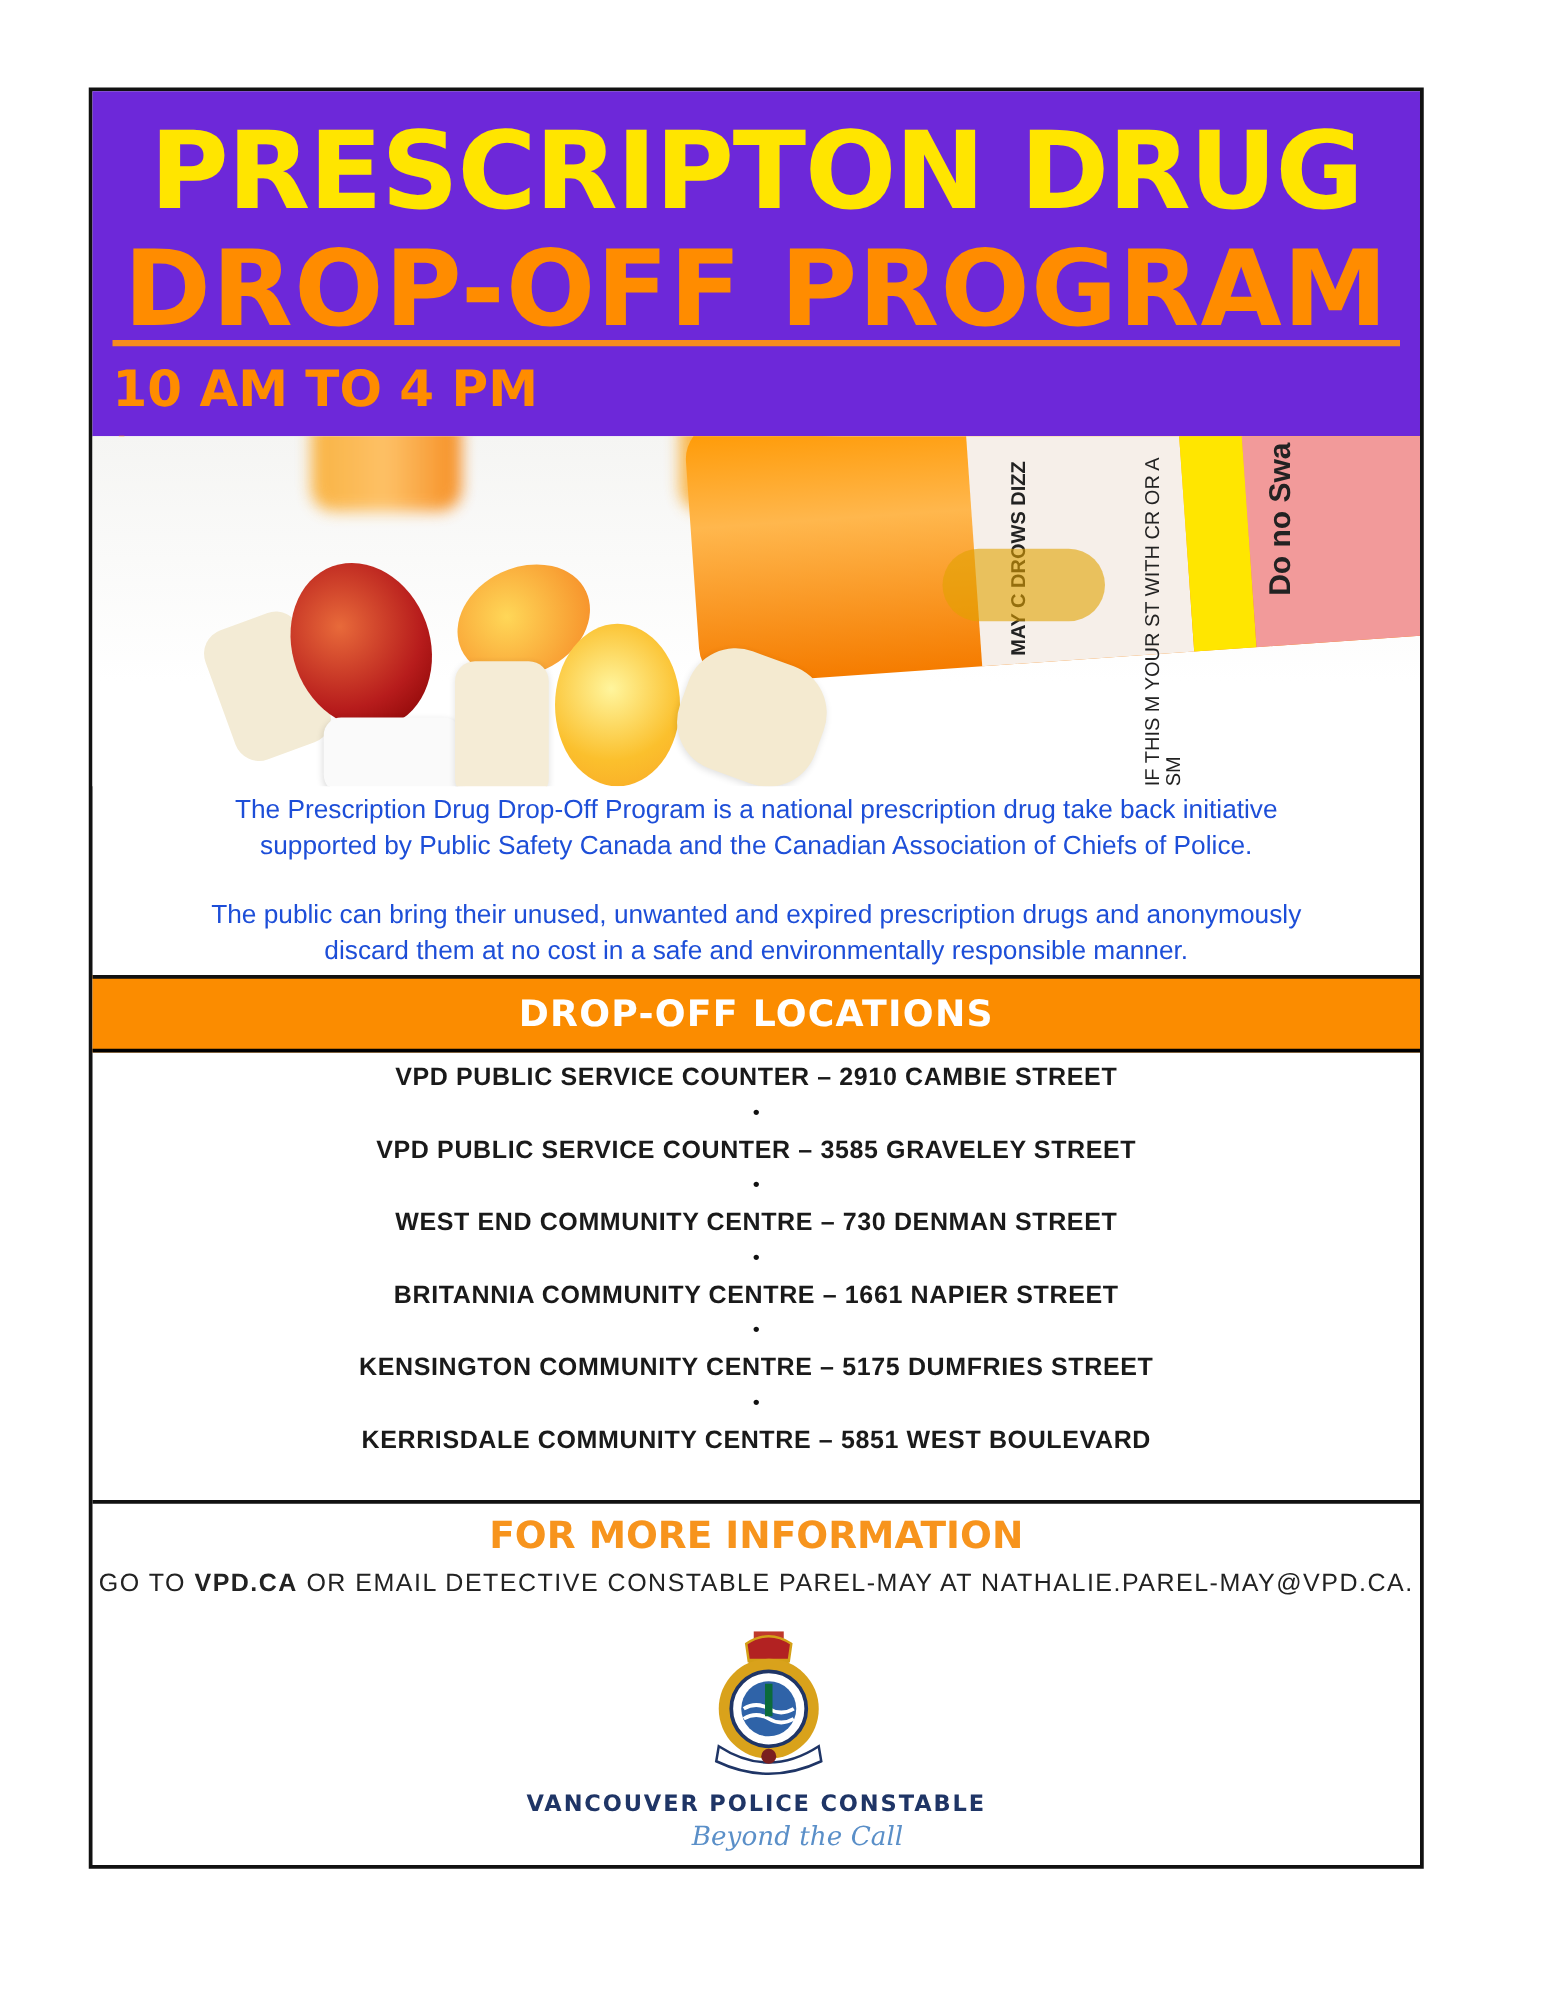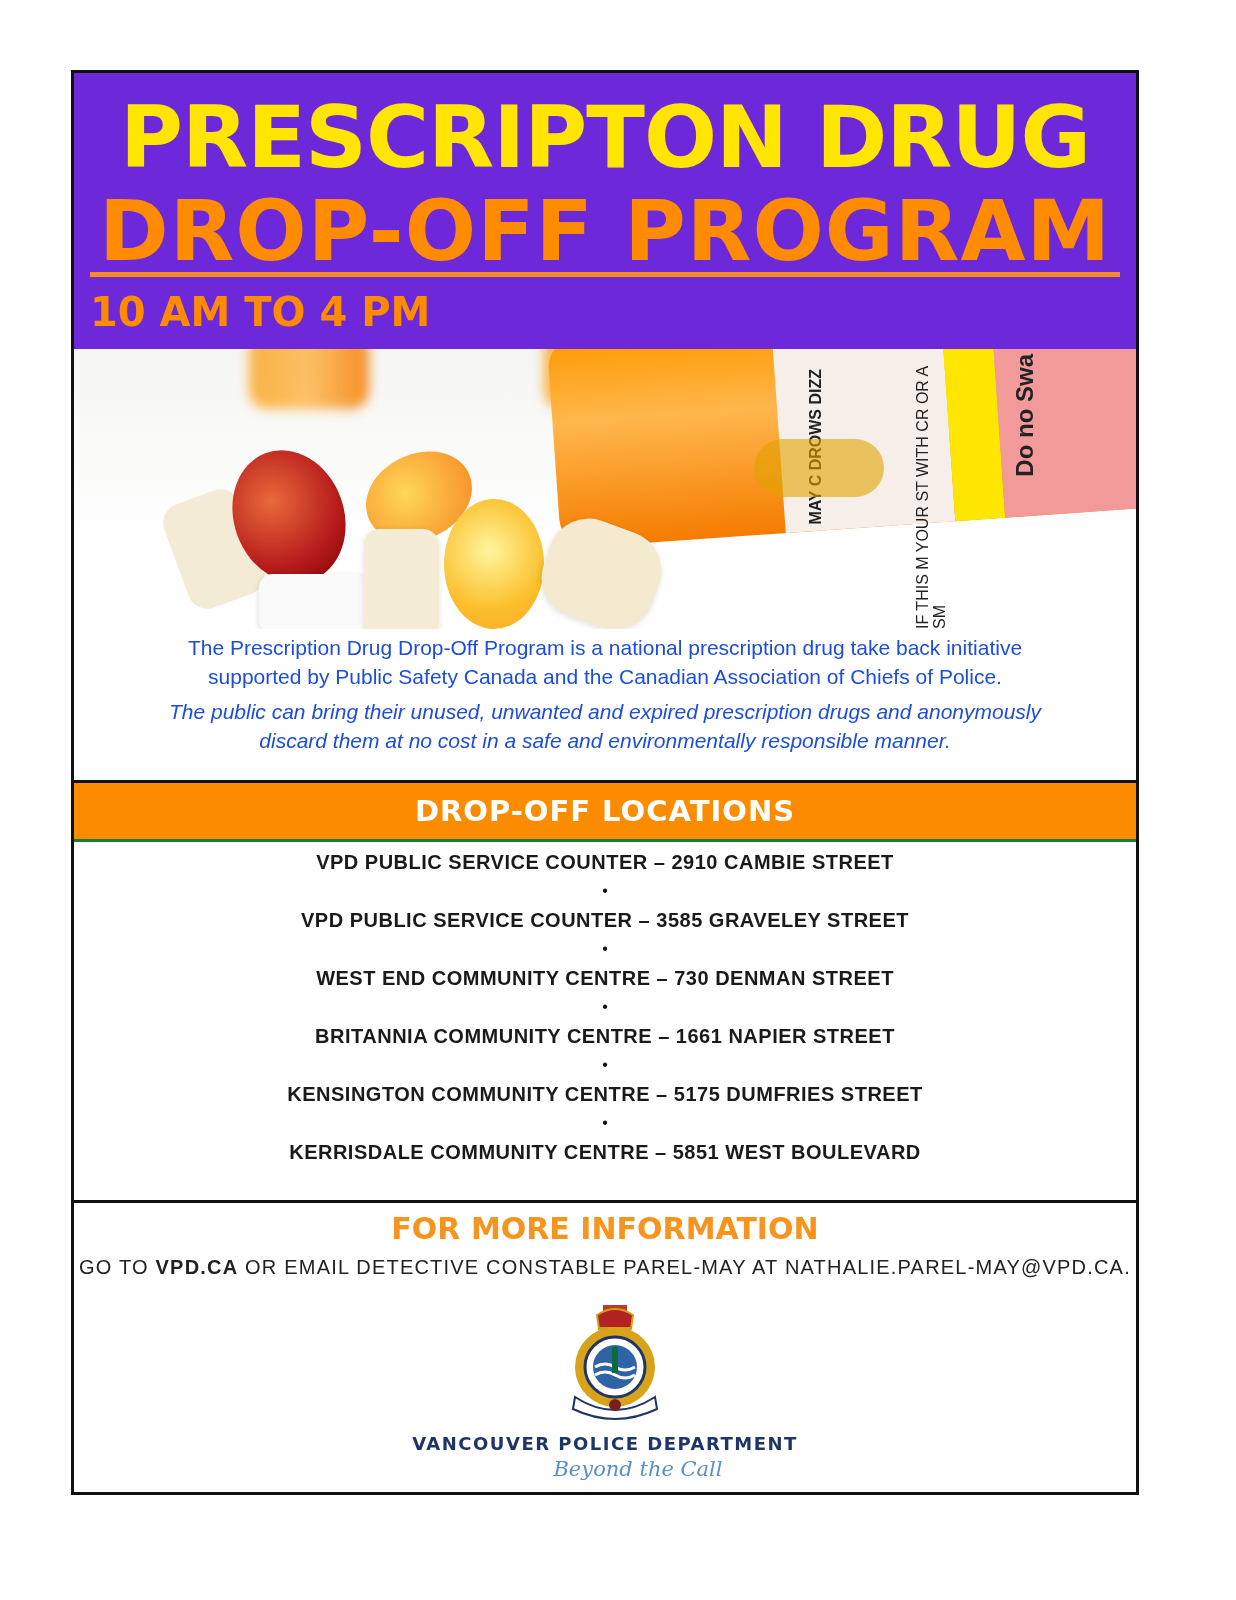--- a/index.html
+++ b/index.html
@@ -18,24 +18,24 @@
   .photo { position: absolute; left: 0; top: 276px; width: 100%; height: 280px; overflow: hidden; background: linear-gradient(180deg, #f5f5f3 0%, #ffffff 70%, #ffffff 100%); }
   .blur-bottle { position: absolute; border-radius: 18px; filter: blur(6px); opacity: .85; background: linear-gradient(90deg, #f9a825, #ffb74d 50%, #f57c00); }
   .bottle { position: absolute; left: 480px; top: -10px; width: 600px; height: 210px; transform: rotate(-4deg); transform-origin: left center; border-radius: 30px 0 0 30px; background: linear-gradient(180deg, #ff9800 0%, #ffb74d 40%, #f57c00 100%); }
   .label-w { position: absolute; top: -10px; height: 220px; }
   .pill { position: absolute; border-radius: 50%; }
   .label-text { position: absolute; font-family: "Liberation Sans", sans-serif; font-weight: bold; color: #222; writing-mode: vertical-rl; transform: rotate(180deg); font-size: 16px; line-height: 17px; }
 
   
   .intro { position: absolute; left: 0; top: 560px; width: 100%; text-align: center; color: #1d4ed8; font-family: "Liberation Sans", sans-serif; font-size: 21px; }
   .intro p { margin: 0; line-height: 29px; }
-  .intro p + p { margin-top: 6px; font-style: italic; }
+  .intro p + p { margin-top: 26px; }
 
   
-  .band { position: absolute; left: 0; top: 707px; width: 100%; height: 62px; background: #fb8c00; border-top: 3px solid #111; border-bottom: 3px solid #15803d; box-sizing: border-box; display: flex; align-items: center; justify-content: center; }
+  .band { position: absolute; left: 0; top: 707px; width: 100%; height: 62px; background: #fb8c00; border-top: 3px solid #111; border-bottom: 3px solid #000000; box-sizing: border-box; display: flex; align-items: center; justify-content: center; }
   .band-label { color: #fff; font-family: "DejaVu Sans", sans-serif; font-weight: bold; font-size: 29px; letter-spacing: 1px; }
 
   .locations { position: absolute; left: 0; top: 775px; width: 100%; text-align: center; }
   .loc { font-family: "Liberation Sans", sans-serif; font-weight: bold; font-size: 20px; color: #1a1a1a; line-height: 28px; letter-spacing: .5px; }
   .dot { font-size: 16px; line-height: 30px; color: #111; }
 
   .divider { position: absolute; left: 0; top: 1127px; width: 100%; height: 3px; background: #111; }
 
   .info-head { position: absolute; left: 0; top: 1136px; width: 100%; text-align: center; color: #f7941d; font-family: "DejaVu Sans", sans-serif; font-weight: bold; font-size: 30px; line-height: 40px; }
   .info-line { position: absolute; left: 0; top: 1183px; width: 100%; text-align: center; color: #222; font-family: "Liberation Sans", sans-serif; font-size: 20px; letter-spacing: 1.2px; white-space: nowrap; }
@@ -129,15 +129,15 @@
     <circle cx="48" cy="62" r="40" fill="#d9a21b"></circle>
     <circle cx="48" cy="62" r="30" fill="#ffffff" stroke="#1f3566" stroke-width="3"></circle>
     <circle cx="48" cy="62" r="22" fill="#2f63a8"></circle>
     <path d="M28 62 Q38 56 48 62 T68 62" stroke="#fff" stroke-width="3" fill="none"></path>
     <path d="M28 70 Q38 64 48 70 T68 70" stroke="#fff" stroke-width="3" fill="none"></path>
     <rect x="45" y="42" width="6" height="26" fill="#0b6b3a"></rect>
     <path d="M8 92 Q48 118 88 92 L90 104 Q48 124 6 104 Z" fill="#ffffff" stroke="#1f3566" stroke-width="2"></path>
     <circle cx="48" cy="100" r="6" fill="#7a1f1f"></circle>
   </svg>
 
-  <div class="dept">VANCOUVER POLICE DEPARTMENT</div>
+  <div class="dept">VANCOUVER POLICE CONSTABLE</div>
   <div class="tagline">Beyond the Call</div>
 </div>
 
 </body></html>

